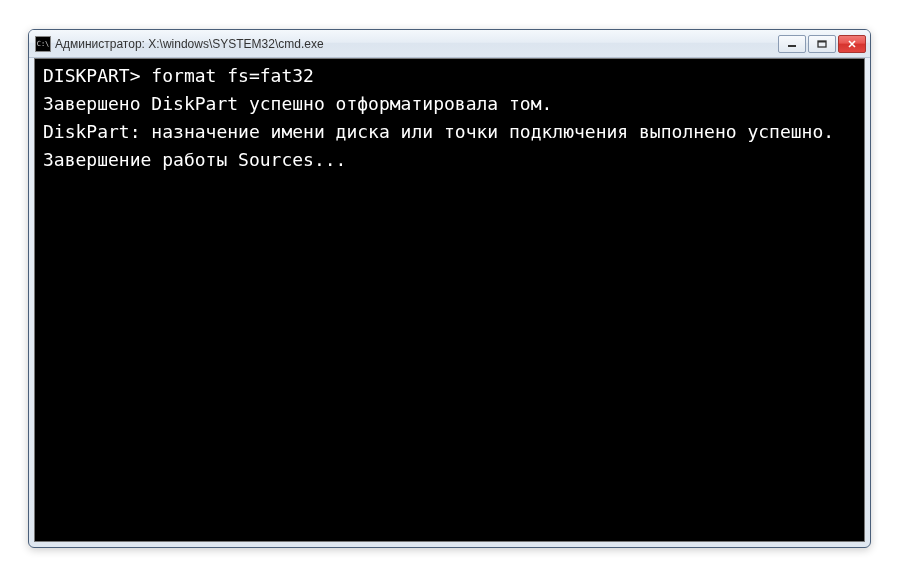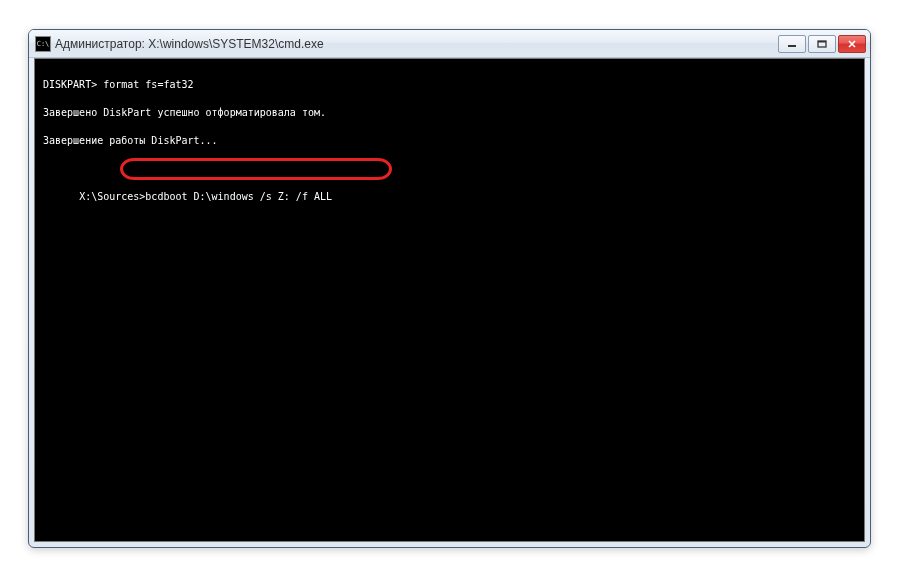--- a/index.html
+++ b/index.html
@@ -76,23 +76,23 @@
     }
     .console {
       position: absolute;
       top: 28px;
       left: 5px;
       right: 5px;
       bottom: 5px;
       background: #000;
       color: #fff;
       font-family: 'Consolas', 'Lucida Console', monospace;
-      font-size: 10px;
+      font-size: 18px;
       line-height: 28px;
-      padding: 12px 8px;
+      padding: 3px 8px;
       overflow: hidden;
       border: 1px solid #777;
     }
     .console .line { 
       white-space: pre;
       position: relative;
     }
     .highlight-oval {
       position: absolute;
       border: 3px solid #e62222;
@@ -128,22 +128,19 @@
     </div>
   </div>
 
   <div class="console">
     <div class="line">DISKPART&gt; format fs=fat32</div>
     <div class="line"></div>
     <div class="line"></div>
     <div class="line">Завершено DiskPart успешно отформатировала том.</div>
     <div class="line"></div>
     <div class="line"></div>
+    <div class="line">DiskPart: назначение имени диска или точки подключения выполнено успешно.</div>
     <div class="line"></div>
     <div class="line"></div>
-    <div class="line">Завершение работы DiskPart...</div>
+    <div class="line">Завершение работы Sources...</div>
     <div class="line"></div>
-    <div class="line">
-      <span>X:\Sources&gt;bcdboot D:\windows /s Z: /f ALL</span>
-      <div class="highlight-oval" style="left:77px; top:3px; width:272px; height:22px;"></div>
-    </div>
   </div>
 </div>
 
 </body></html>

